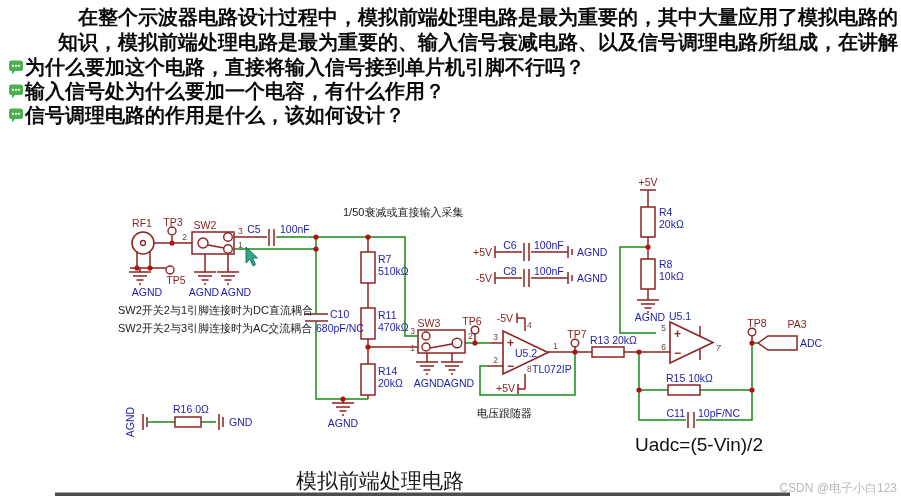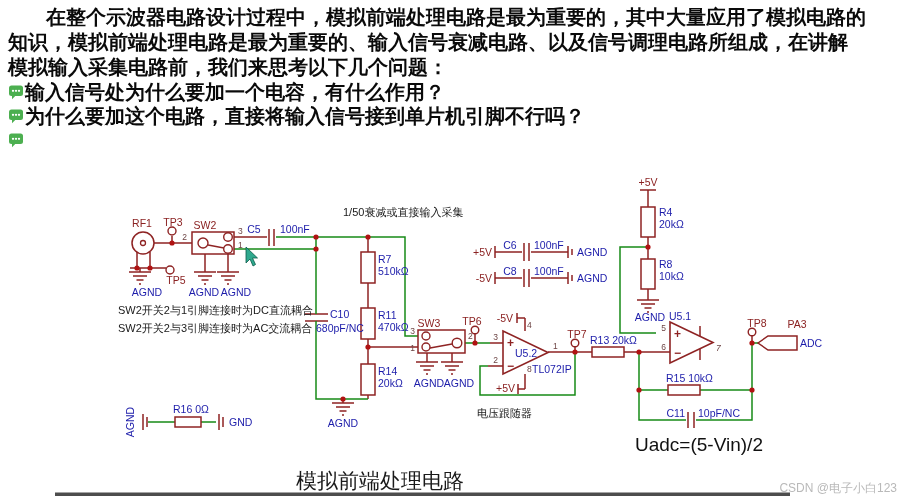--- a/index.html
+++ b/index.html
@@ -1,19 +1,19 @@
 <!DOCTYPE html>
 <html><head>
 <meta charset="utf-8">
 <style>
   html,body{margin:0;padding:0;}
   body{width:901px;height:500px;background:#ffffff;position:relative;overflow:hidden;
        font-family:"Liberation Sans",sans-serif;}
   .intro{position:absolute;left:8px;top:5px;width:890px;color:#0a0a0a;
-         font-weight:600;font-size:20px;line-height:25px;}
+         font-weight:600;font-size:20px;line-height:25px;text-align:right;}
   .indent{text-indent:38px;}
   .q{display:flex;align-items:center;height:24px;}
   .q .bicon{flex:0 0 auto;margin-right:1px;}
   svg.schem{position:absolute;left:0;top:0;width:901px;height:500px;}
   svg.schem text{font-family:"Liberation Sans",sans-serif;}
   .tb{fill:#1c1caa;font-size:10.5px;}
   .trd{fill:#8b2222;font-size:10.5px;}
   .tpn{fill:#6d4545;font-size:8.5px;}
   .tit{font-style:italic;}
   .tnote{fill:#1a1a1a;font-size:11px;}
@@ -22,50 +22,50 @@
   .ttitle{fill:#1a1a1a;font-size:21px;}
   .twm{fill:#b9b9b9;font-size:12px;}
   .opsign{fill:#8e2323;font-size:12px;font-weight:bold;}
 </style>
 </head>
 <body>
 
 <div class="intro">
   <div class="indent">在整个示波器电路设计过程中，模拟前端处理电路是最为重要的，其中大量应用了模拟电路的</div>
   <div>知识，模拟前端处理电路是最为重要的、输入信号衰减电路、以及信号调理电路所组成，在讲解</div>
-  <div>模拟输入采集电路前，我们来思考以下几个问题：</div>
-
+
+  <div class="q">
+    <svg class="bicon" width="16" height="16" viewBox="0 0 16 16">
+      <rect x="1" y="1.5" width="14" height="10.5" rx="2.5" fill="#4caf50"></rect>
+      <polygon points="4,11 4,15.2 8.2,11" fill="#4caf50"></polygon>
+      <circle cx="5" cy="6.8" r="1.15" fill="#ffffff"></circle>
+      <circle cx="8" cy="6.8" r="1.15" fill="#ffffff"></circle>
+      <circle cx="11" cy="6.8" r="1.15" fill="#ffffff"></circle>
+    </svg>
+    <span>为什么要加这个电路，直接将输入信号接到单片机引脚不行吗？</span>
+  </div>
   <div class="q">
     <svg class="bicon" width="16" height="16" viewBox="0 0 16 16">
       <rect x="1" y="1.5" width="14" height="10.5" rx="2.5" fill="#4caf50"></rect>
       <polygon points="4,11 4,15.2 8.2,11" fill="#4caf50"></polygon>
       <circle cx="5" cy="6.8" r="1.15" fill="#ffffff"></circle>
       <circle cx="8" cy="6.8" r="1.15" fill="#ffffff"></circle>
       <circle cx="11" cy="6.8" r="1.15" fill="#ffffff"></circle>
     </svg>
     <span>输入信号处为什么要加一个电容，有什么作用？</span>
   </div>
   <div class="q">
     <svg class="bicon" width="16" height="16" viewBox="0 0 16 16">
       <rect x="1" y="1.5" width="14" height="10.5" rx="2.5" fill="#4caf50"></rect>
       <polygon points="4,11 4,15.2 8.2,11" fill="#4caf50"></polygon>
       <circle cx="5" cy="6.8" r="1.15" fill="#ffffff"></circle>
       <circle cx="8" cy="6.8" r="1.15" fill="#ffffff"></circle>
       <circle cx="11" cy="6.8" r="1.15" fill="#ffffff"></circle>
     </svg>
-    <span>为什么要加这个电路，直接将输入信号接到单片机引脚不行吗？</span>
-  </div>
-  <div class="q">
-    <svg class="bicon" width="16" height="16" viewBox="0 0 16 16">
-      <rect x="1" y="1.5" width="14" height="10.5" rx="2.5" fill="#4caf50"></rect>
-      <polygon points="4,11 4,15.2 8.2,11" fill="#4caf50"></polygon>
-      <circle cx="5" cy="6.8" r="1.15" fill="#ffffff"></circle>
-      <circle cx="8" cy="6.8" r="1.15" fill="#ffffff"></circle>
-      <circle cx="11" cy="6.8" r="1.15" fill="#ffffff"></circle>
-    </svg>
+    <span>信号调理电路的作用是什么，该如何设计？</span>
   </div>
 </div>
 
 <svg class="schem" viewBox="0 0 901 500">
 
   <path fill="none" stroke="#8e2323" stroke-width="1.5" d="
     M154 243 H192  M172 236 V243
     M137 252 V268 M150 252 V268 M130 268 H166 M140 268 V272
     M205 254 V272 M228 254 V272
     M234 237 H267 M269 229 V246 M274 229 V246

